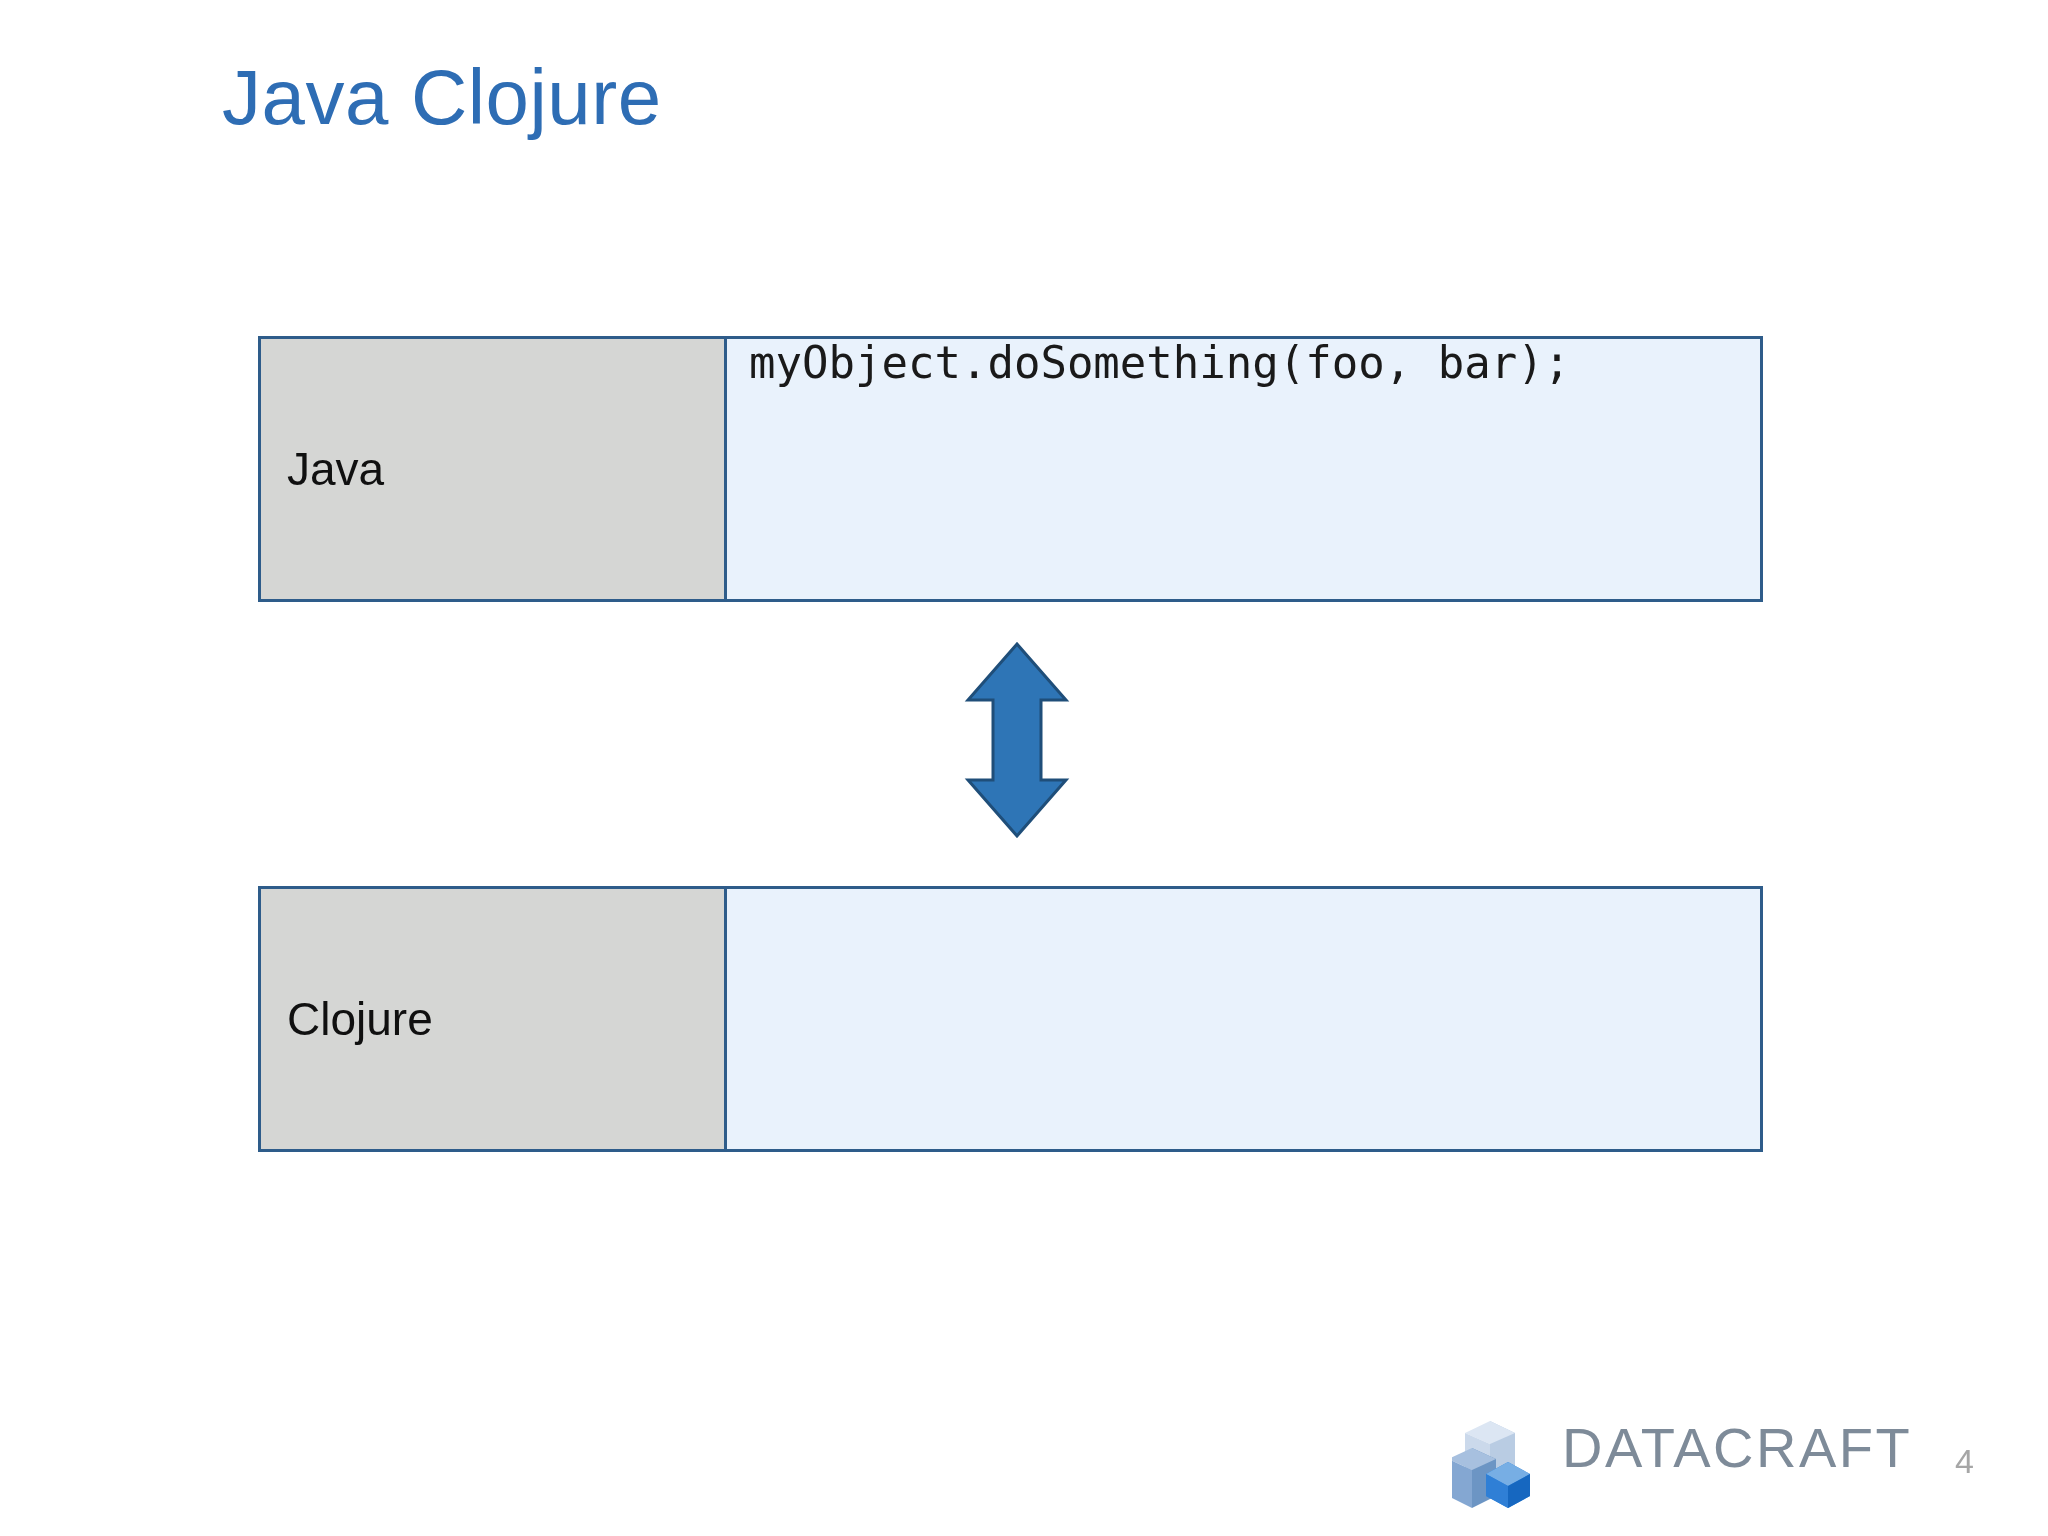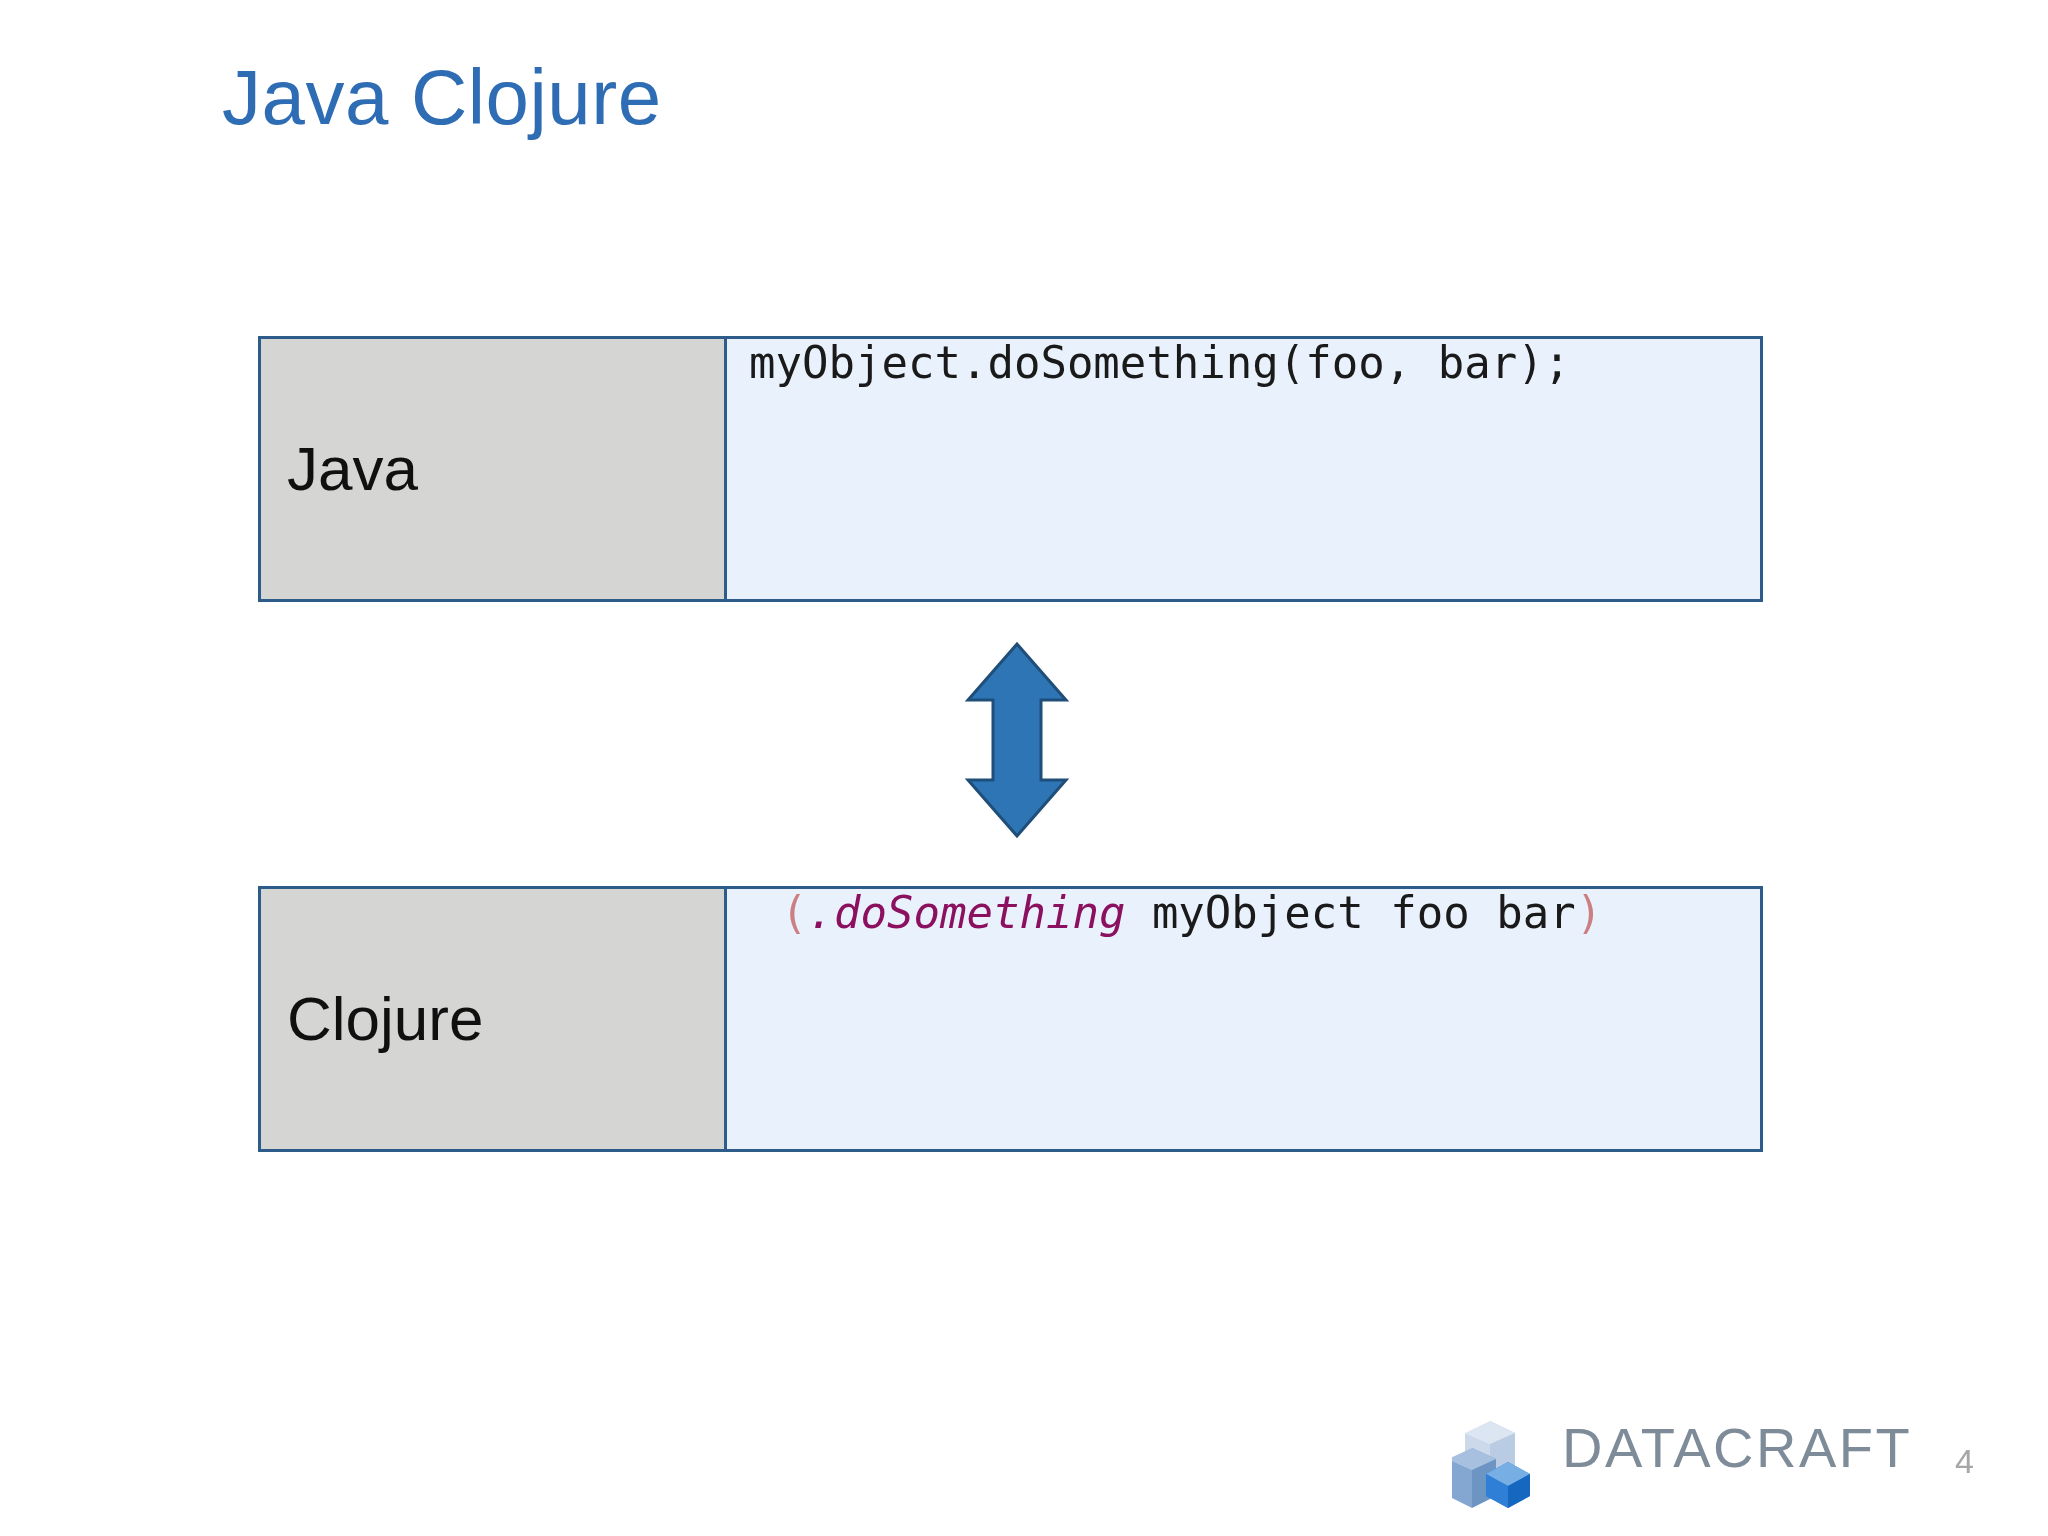--- a/index.html
+++ b/index.html
@@ -48,21 +48,21 @@
     flex: 0 0 466px;
     background: #D5D6D4;
     border-right: 3px solid #2E5C8A;
     box-sizing: border-box;
     display: flex;
     align-items: center;
     padding-left: 26px;
   }
   .lang-label {
     font-family: "Liberation Sans", sans-serif;
-    font-size: 62px;
+    font-size: 46px;
     color: #101010;
     font-weight: 400;
     line-height: 1;
   }
 
   .code-cell {
     flex: 1 1 auto;
     background: #E9F2FC;
     display: flex;
     padding-left: 22px;
@@ -146,23 +146,20 @@
 </div>
 
 <svg id="interop-arrow" viewBox="0 0 110 200">
   <polygon points="55,4 104,60 79,60 79,140 104,140 55,196 6,140 31,140 31,60 6,60" fill="#2E75B6" stroke="#1F4E79" stroke-width="3" stroke-linejoin="miter"></polygon>
 </svg>
 
 <div class="interop-table" id="clojure-table">
   <div class="lang-cell">
     <span class="lang-label">Clojure</span>
   </div>
-  <div class="code-cell">
-    <span class="code-line"><span class="tok-paren">(</span><span class="tok-method">.doSomething</span><span class="tok-plain"> myObject foo bar</span><span class="tok-paren">)</span></span>
-  </div>
 </div>
 
 <div id="footer-logo">
   <svg id="logo-mark" viewBox="0 0 96 92">
 
     <polygon points="36,2 62,14 62,52 36,64 10,52 10,14" fill="none"></polygon>
     <polygon points="38,1 63,13 63,48 38,60 38,24" fill="#B9CCE3"></polygon>
     <polygon points="38,1 63,13 38,24 13,13" fill="#DCE6F3"></polygon>
     <polygon points="13,13 38,24 38,60 13,48" fill="#CBD9EB"></polygon>
 

